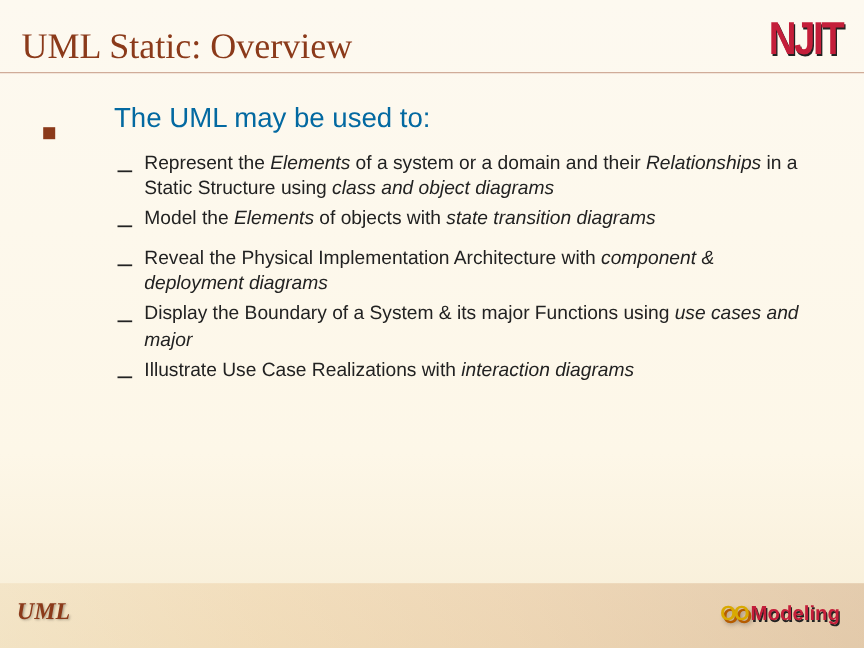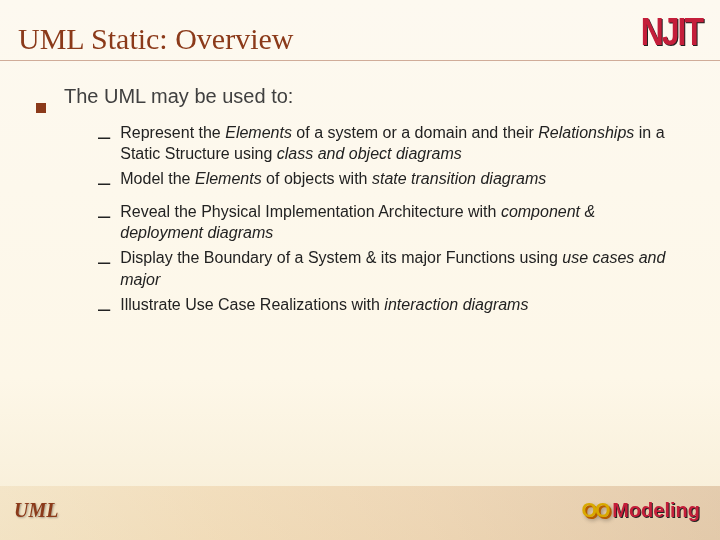--- a/index.html
+++ b/index.html
@@ -53,22 +53,23 @@
   .bullet-sq {
     width: 10px;
     height: 10px;
     background: #8b3a1a;
     margin-right: 18px;
     flex-shrink: 0;
     position: relative;
     top: 10px;
   }
   .lead-text {
-    font-size: 20px;
-    color: #404040;
+    font-size: 23px;
+    color: #0369a1;
+    margin-left: 31px;
   }
   .sublist {
     margin-left: 62px;
   }
   .subitem {
     display: flex;
     margin-bottom: 4px;
     line-height: 1.32;
   }
   .dash {
@@ -92,21 +93,21 @@
     font-size: 20px;
     color: #8b3a1a;
     text-shadow: 1px 1px 2px rgba(0,0,0,0.3);
   }
   .footer-brand {
     position: absolute;
     bottom: 18px;
     right: 20px;
     font-family: 'Comic Sans MS', cursive, sans-serif;
     font-weight: bold;
-    font-size: 20px;
+    font-size: 17px;
     text-align: center;
   }
   .footer-brand .oo { color: #d9a900; text-shadow: 2px 2px 0 #b55c00, 3px 3px 4px rgba(0,0,0,0.4); letter-spacing: -2px;}
   .footer-brand .mod { color: #c41e3a; text-shadow: 1px 1px 0 #222; }
   .footer-bg {
     position: absolute;
     left: 0; right: 0; bottom: 0;
     height: 54px;
     background: linear-gradient(to right,
       rgba(230,200,150,0.5) 0%,

